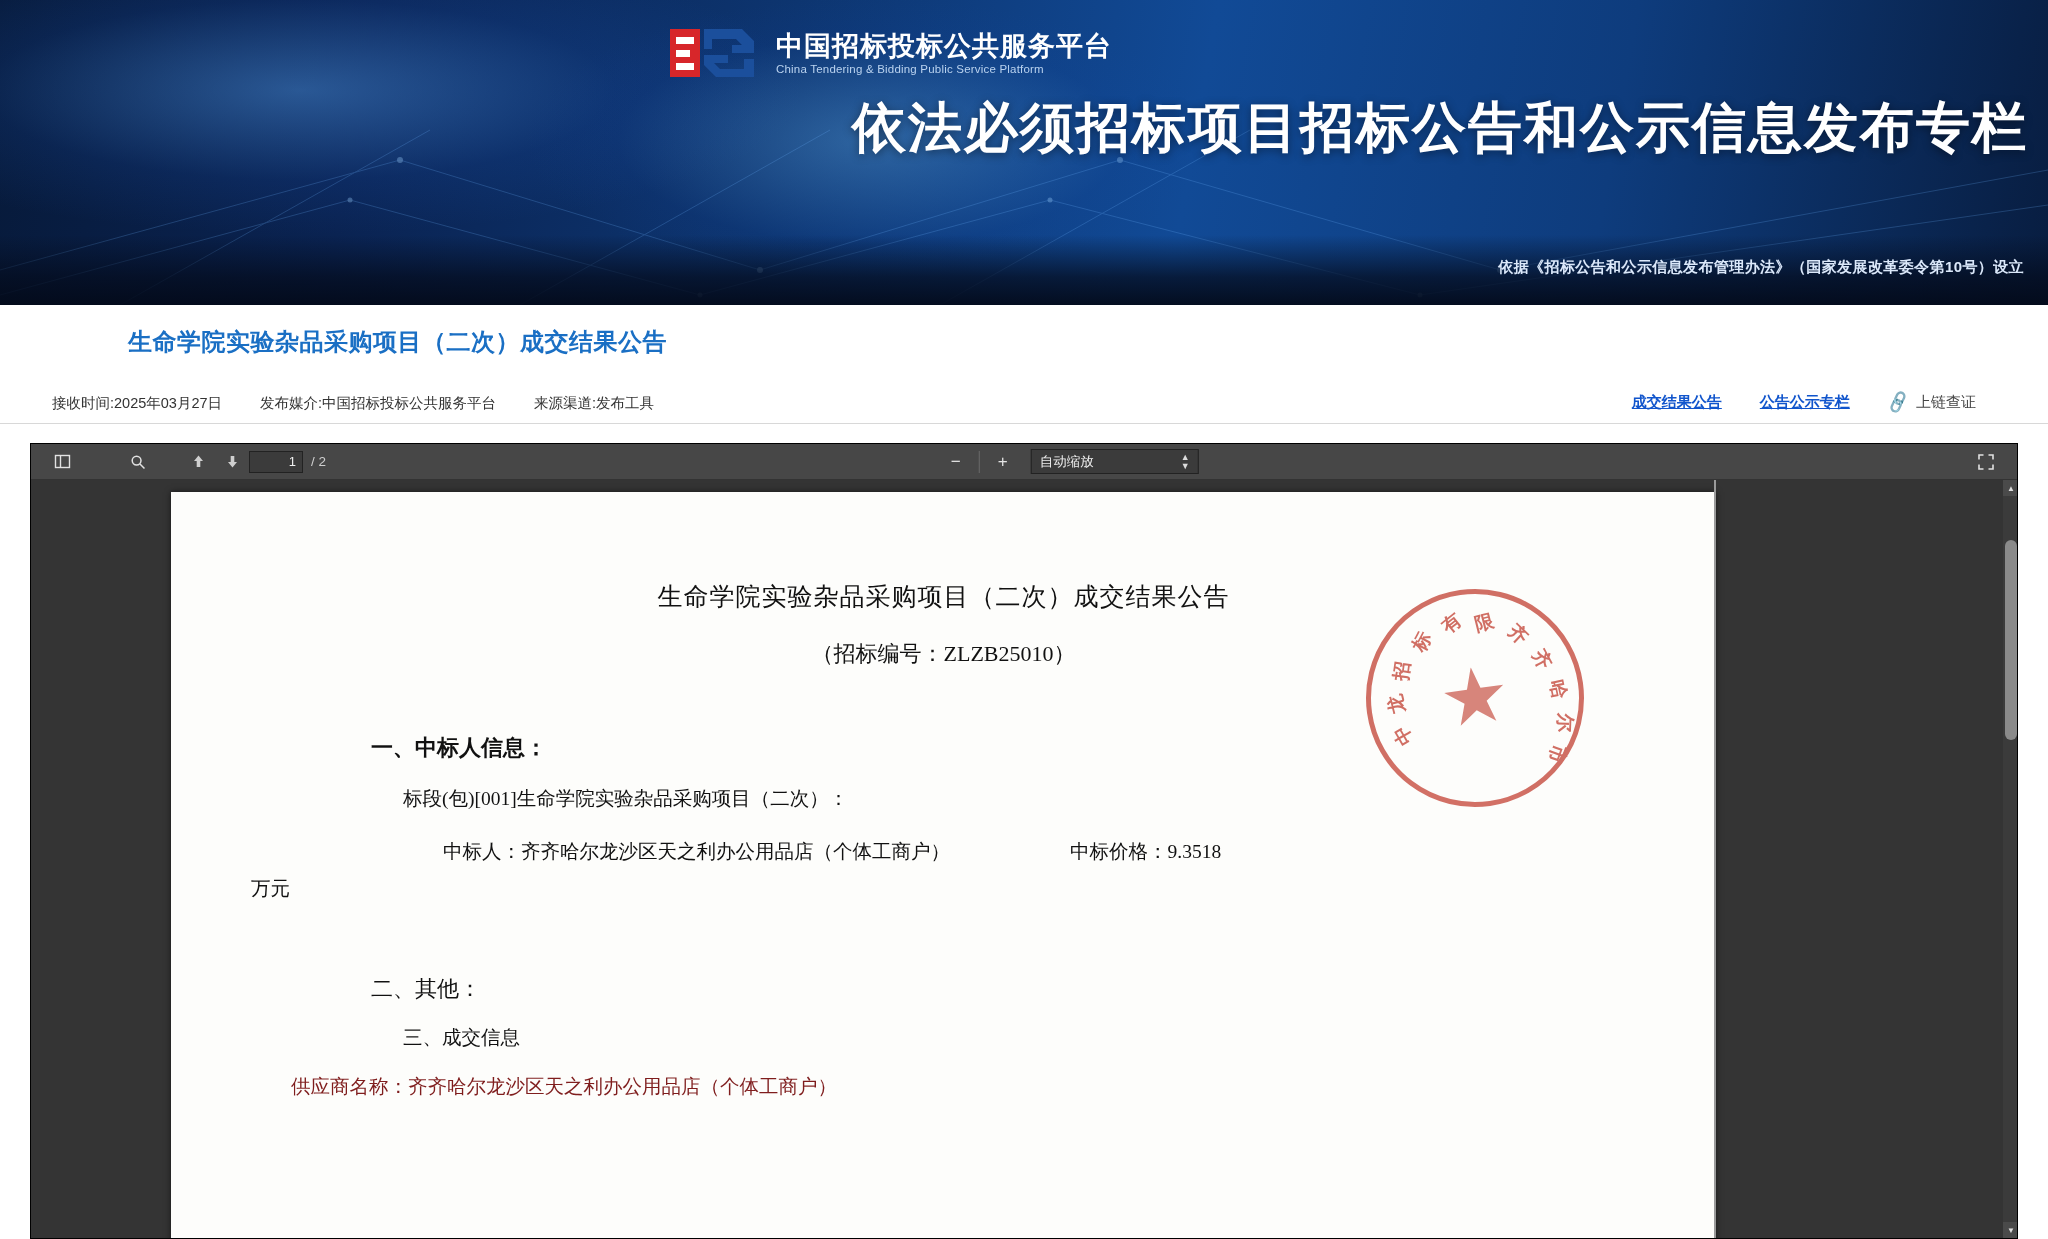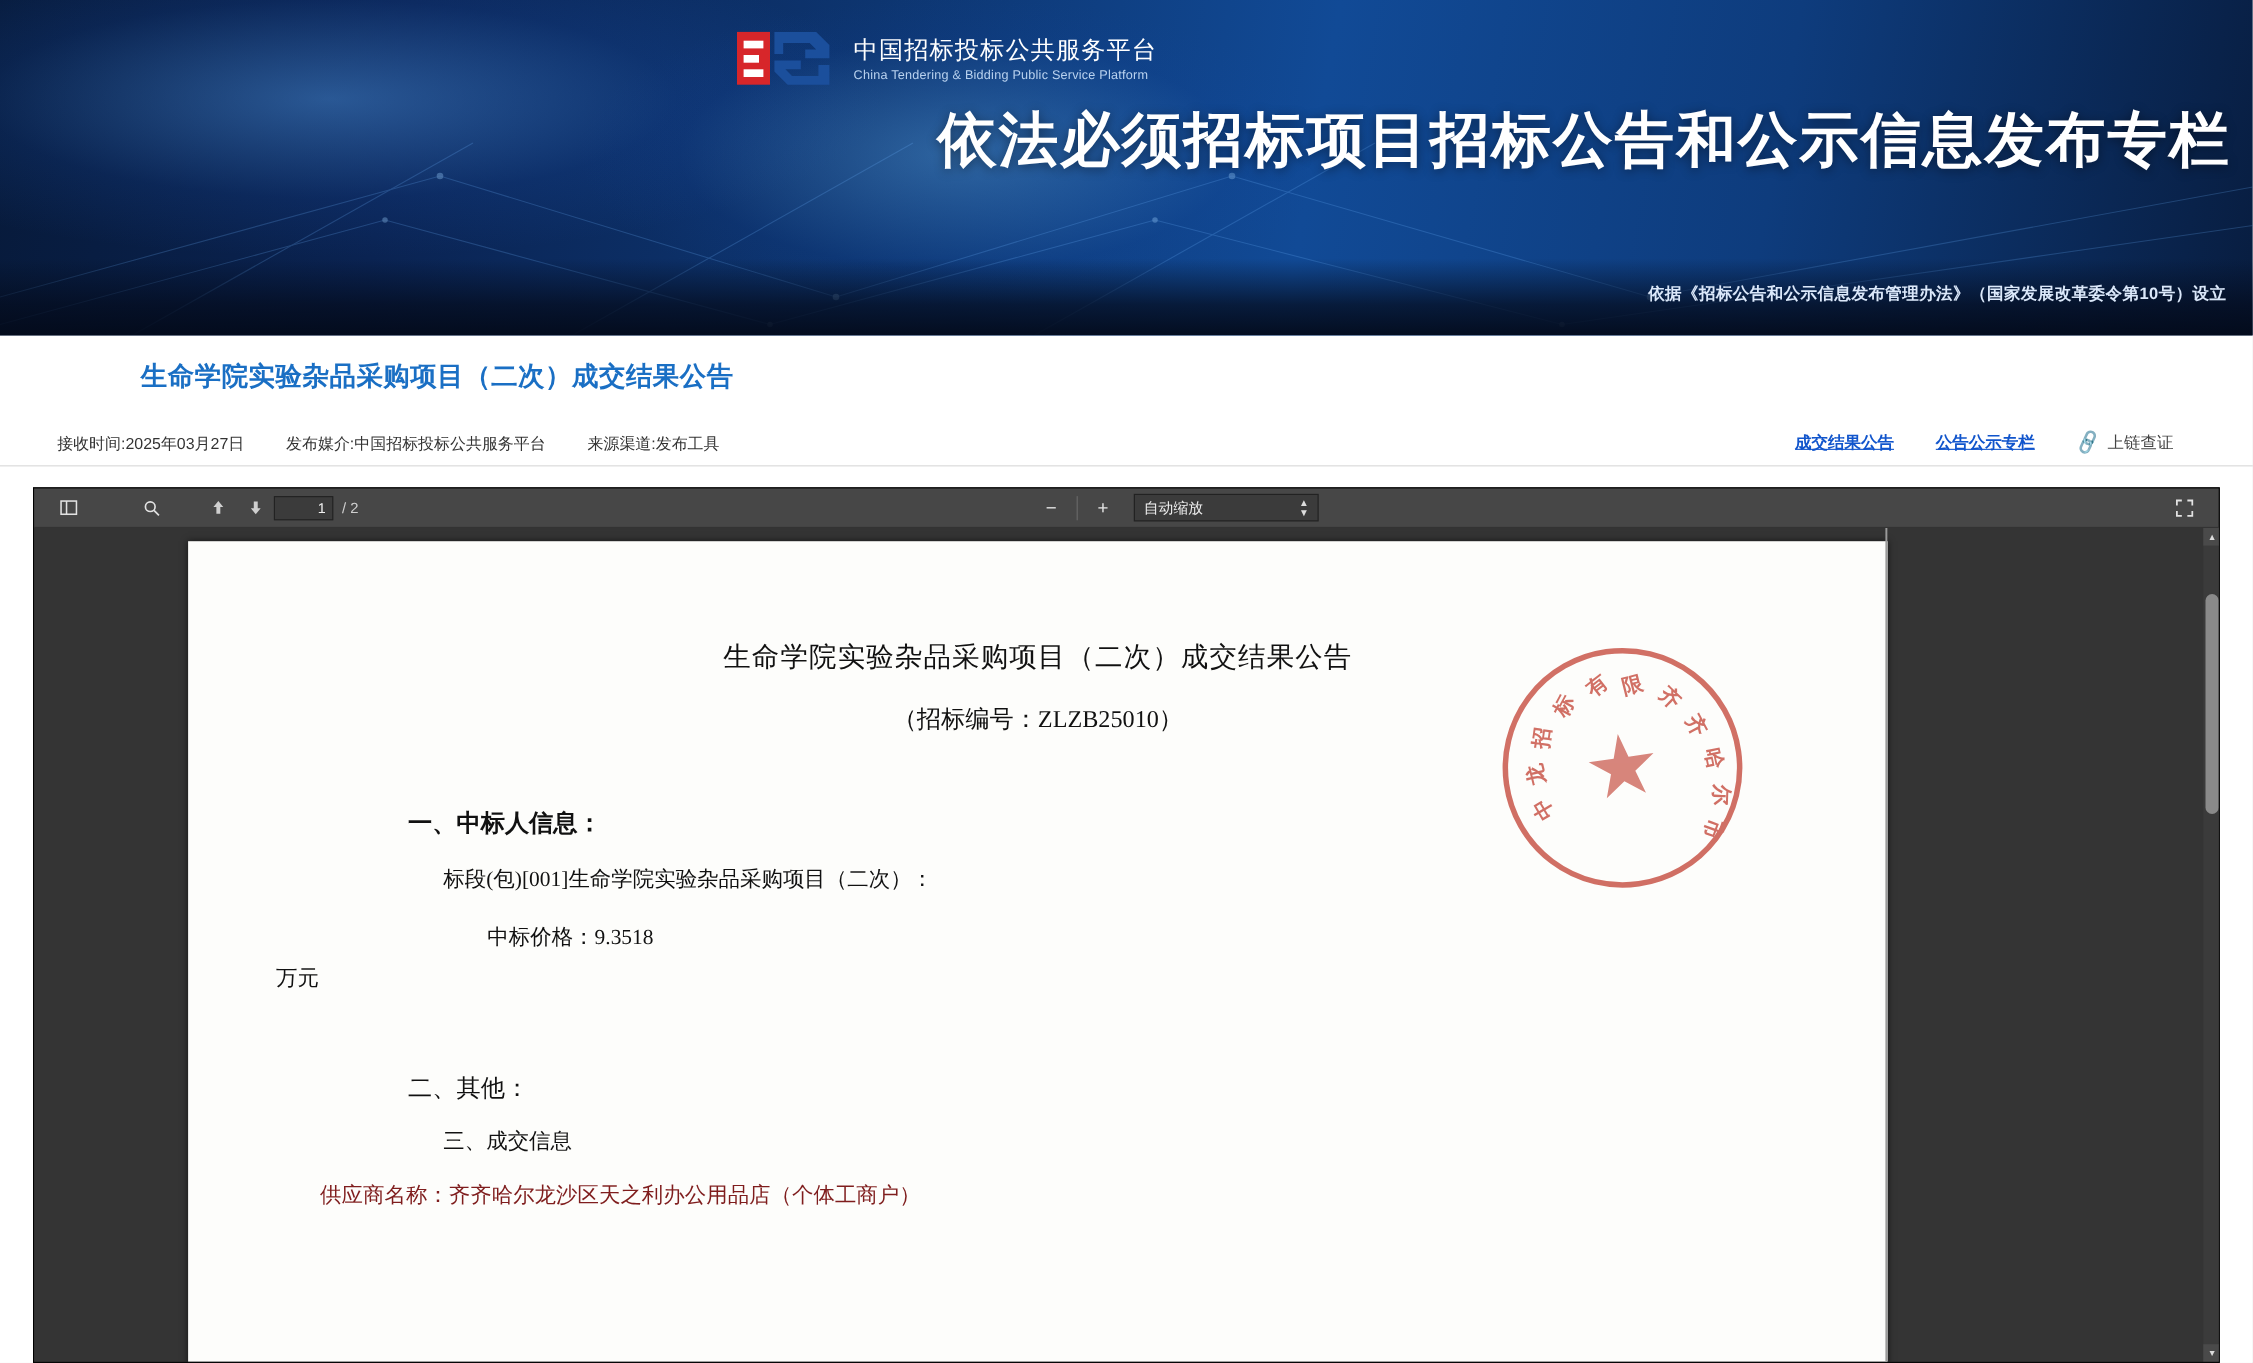--- a/index.html
+++ b/index.html
@@ -54,22 +54,22 @@
     align-items: center;
     gap: 14px;
   }
   .logo-mark {
     width: 92px; height: 56px;
     position: relative;
     display: block;
   }
   .logo-text-cn {
     color: #ffffff;
-    font-size: 22px;
-    font-weight: normal;
+    font-size: 27px;
+    font-weight: bold;
     letter-spacing: 1px;
     line-height: 32px;
   }
   .logo-text-en {
     color: #b9d2ef;
     font-size: 11.5px;
     letter-spacing: .2px;
     line-height: 15px;
   }
 
@@ -492,20 +492,21 @@
 
   <div class="pdf-viewport">
 
     <div class="pdf-page">
       <div class="doc-title">生命学院实验杂品采购项目（二次）成交结果公告</div>
       <div class="doc-sub">（招标编号：ZLZB25010）</div>
 
       <div class="doc-h">一、中标人信息：</div>
       <div class="doc-p">标段(包)[001]生命学院实验杂品采购项目（二次）：</div>
       <div class="doc-p2">
+        <span>中标人：齐齐哈尔龙沙区天之利办公用品店（个体工商户）</span>
         <span>中标价格：9.3518</span>
       </div>
       <div class="doc-p3">万元</div>
 
       <div class="doc-h2">二、其他：</div>
       <div class="doc-i1">三、成交信息</div>
       <div class="doc-i2">供应商名称：齐齐哈尔龙沙区天之利办公用品店（个体工商户）</div>
 
       <div class="seal">
         <div class="seal-star"></div>

